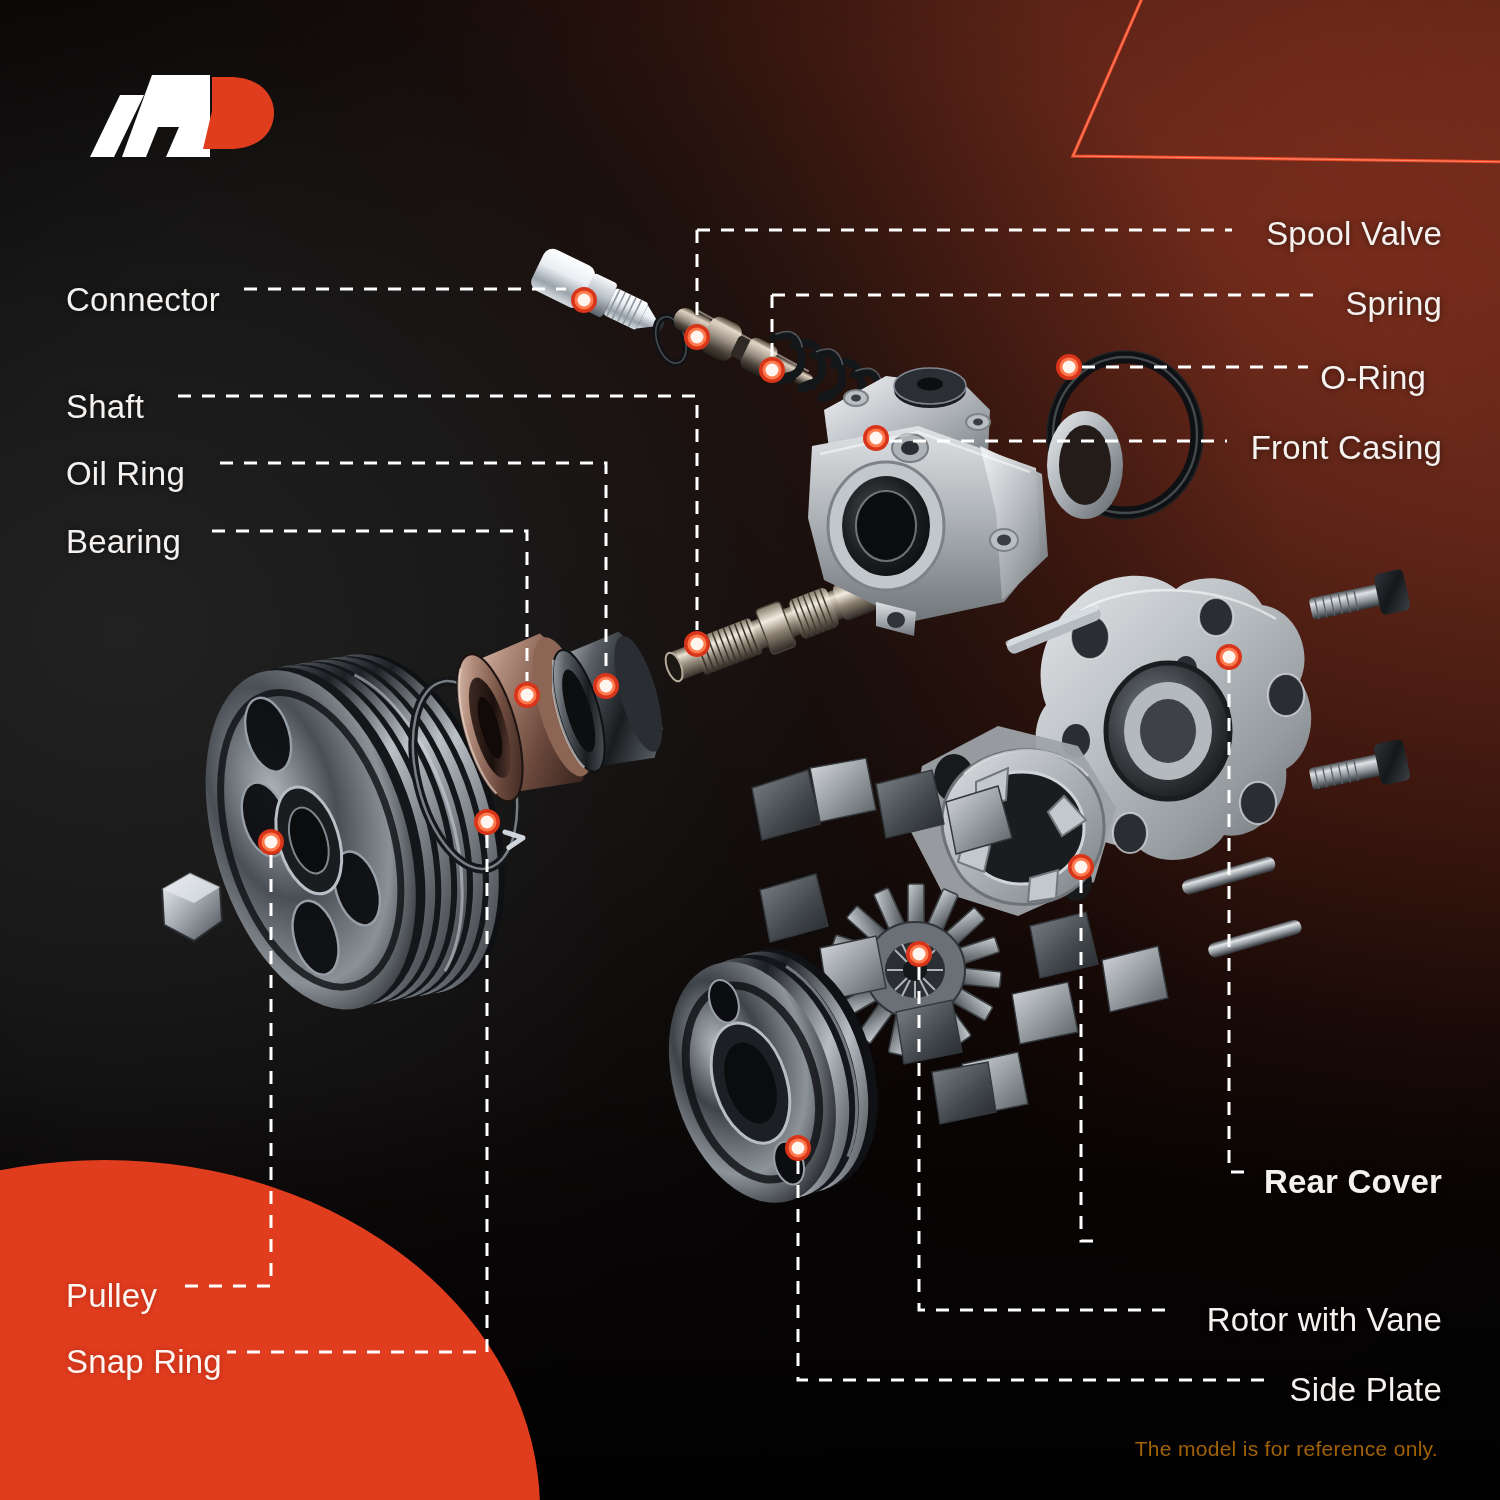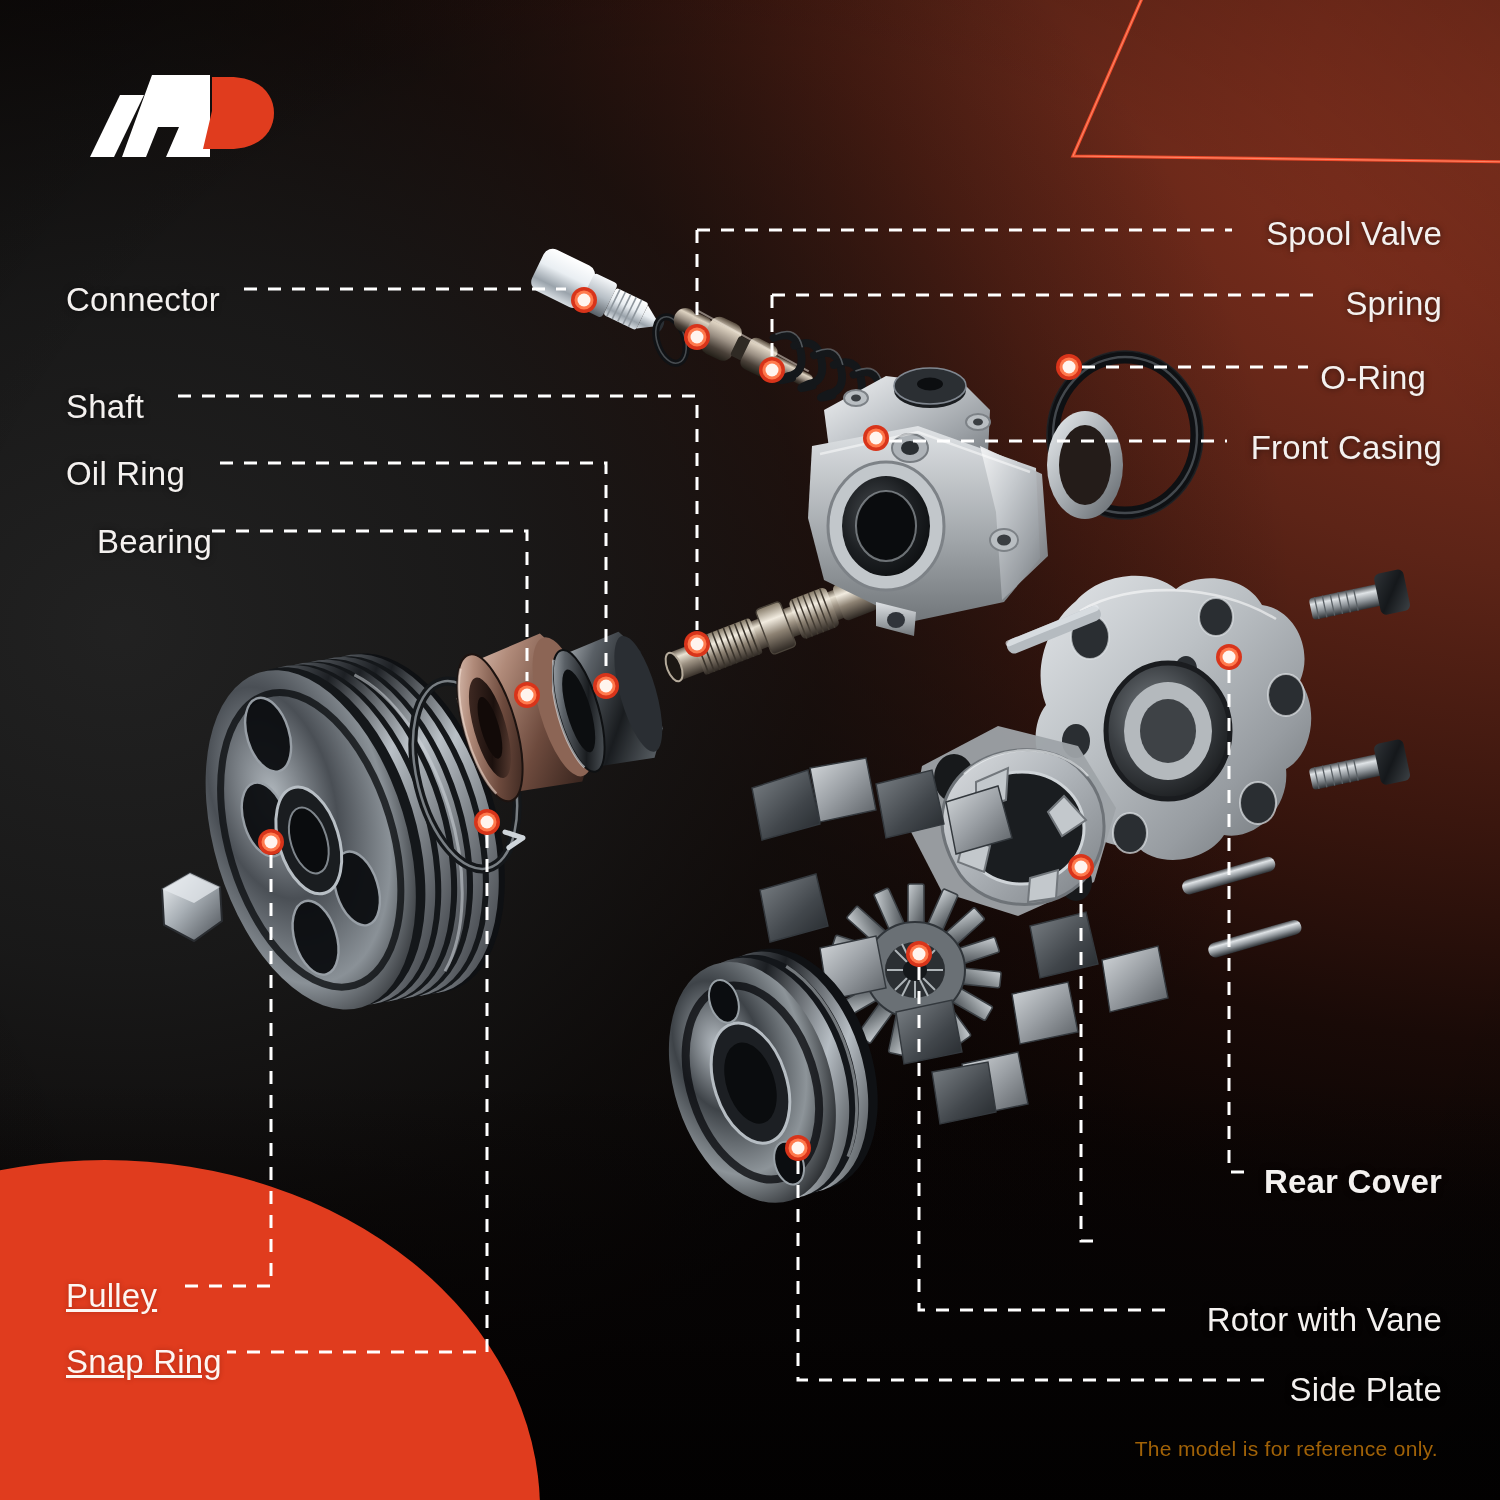--- a/index.html
+++ b/index.html
@@ -25,21 +25,21 @@
     background:#e03c1e;}
 
   
   .logo{position:absolute;left:62px;top:55px;width:250px;height:120px;}
 
   
   .label{position:absolute;color:#f4f1ef;font-size:33px;letter-spacing:.2px;white-space:nowrap;
      font-family:"Liberation Sans",sans-serif;font-weight:400;
      text-shadow:0 0 6px rgba(0,0,0,.55);}
   .label.r{text-align:right;}
-  .label.on-red{color:#fdf6f2;text-shadow:0 0 5px rgba(120,25,10,.45);text-decoration:underline;}
+  .label.on-red{color:#fdf6f2;text-shadow:0 0 5px rgba(120,25,10,.45);}
 
   .footnote{position:absolute;right:62px;top:1437px;color:#a16207;font-size:21px;
     letter-spacing:.3px;white-space:nowrap;font-family:"Liberation Sans",sans-serif;}
 
   
   svg.leaders{position:absolute;left:0;top:0;width:1500px;height:1500px;overflow:visible;}
   .leader{fill:none;stroke:#ffffff;stroke-width:3;stroke-dasharray:13 11;stroke-linecap:butt;}
   .dot-outer{fill:#d8341a;}
   .dot-mid{fill:#ff7a4d;}
   .dot-core{fill:#fff4ee;}
@@ -756,21 +756,21 @@
           <circle cx="798" cy="1148" r="13" class="dot-outer"></circle>
           <circle cx="798" cy="1148" r="9.5" class="dot-mid"></circle>
           <circle cx="798" cy="1148" r="6.5" class="dot-core"></circle>
         </g>
     </g>
   </svg>
 
   <div class="label" style="left:66px;top:281px;">Connector</div>
   <div class="label" style="left:66px;top:388px;">Shaft</div>
   <div class="label" style="left:66px;top:455px;">Oil Ring</div>
-  <div class="label" style="left:66px;top:523px;margin-left:31px;">Bearing</div>
+  <div class="label" style="left:66px;top:523px;">Bearing</div>
 
   <div class="label r" style="right:58px;top:215px;">Spool Valve</div>
   <div class="label r" style="right:58px;top:285px;">Spring</div>
   <div class="label r" style="right:74px;top:359px;">O-Ring</div>
   <div class="label r" style="right:58px;top:429px;">Front Casing</div>
 
   <div class="label r" style="right:58px;top:1163px;font-weight:bold;">Rear Cover</div>
   <div class="label r" style="right:58px;top:1301px;">Rotor with Vane</div>
   <div class="label r" style="right:58px;top:1371px;">Side Plate</div>
 

